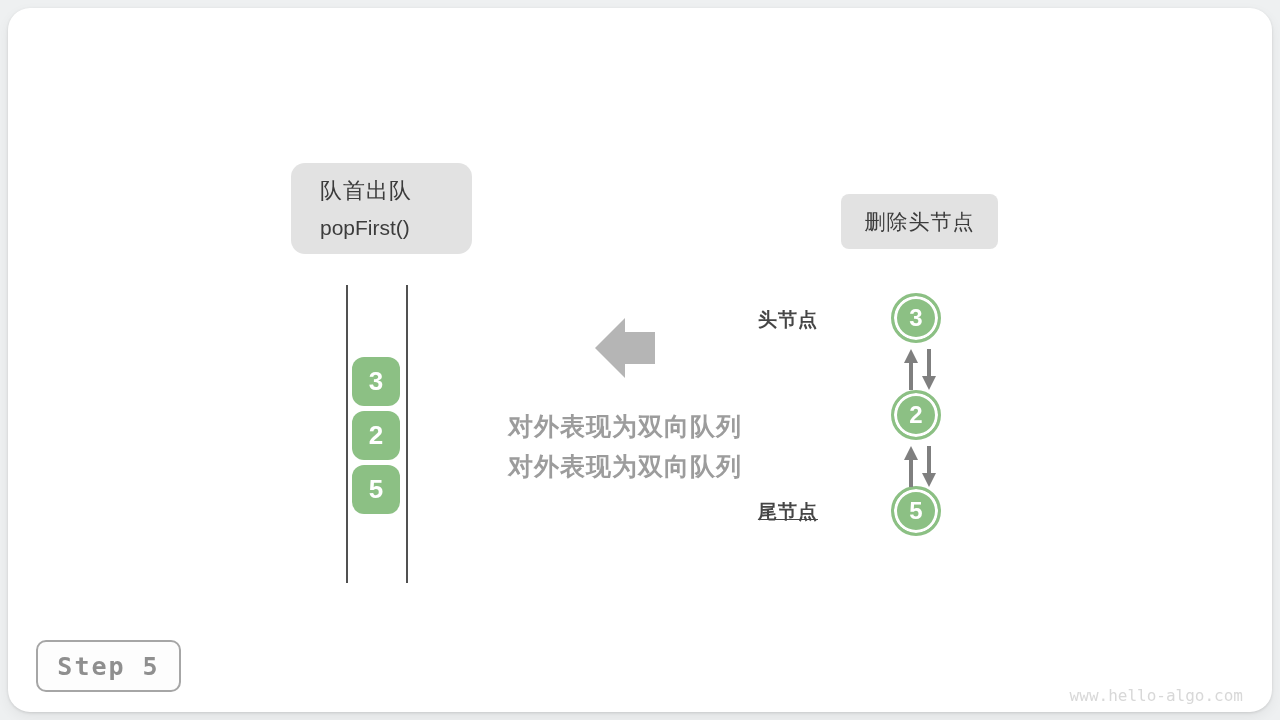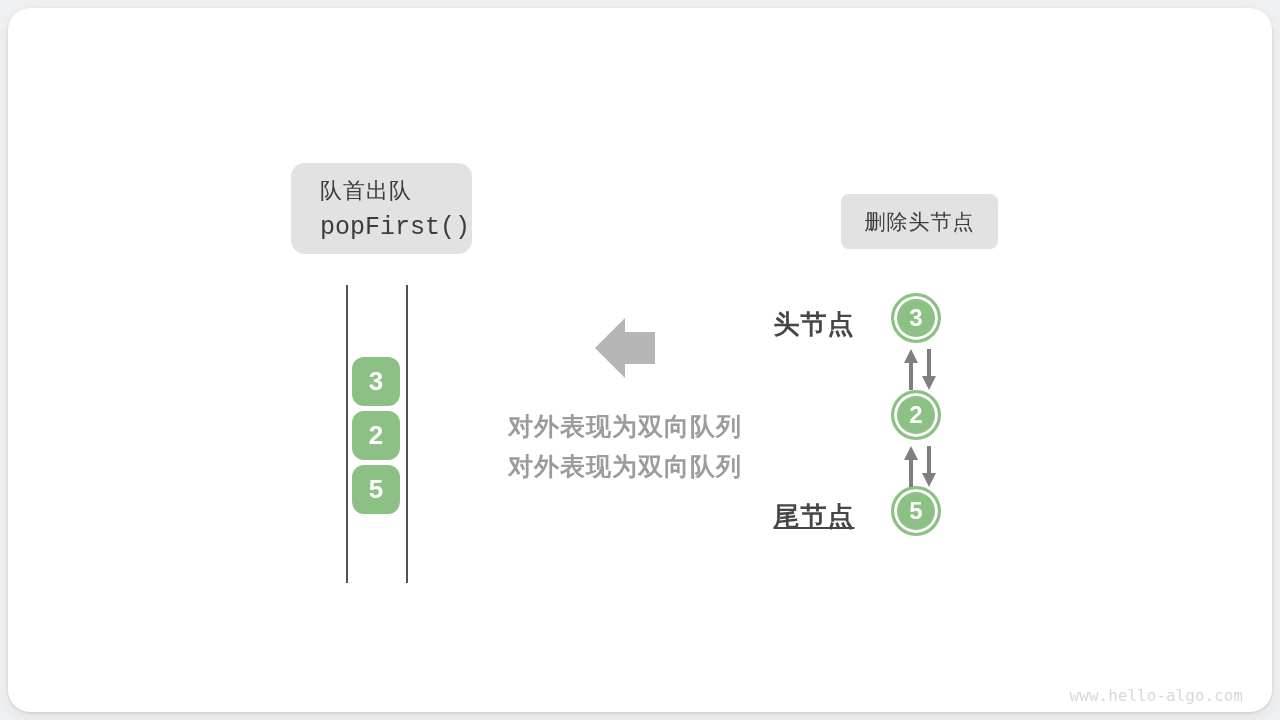--- a/index.html
+++ b/index.html
@@ -19,22 +19,22 @@
 
   
   .op-label {
     position:absolute; left:291px; top:163px; width:181px; height:91px;
     background:#e2e2e2; border-radius:14px;
     display:flex; flex-direction:column; justify-content:center;
     padding-left:29px; color:#3c3c3c;
   }
   .op-label .zh { font-size:22px; line-height:37px; letter-spacing:1px; }
   .op-label .code {
-    font-family:Liberation Mono, monospace;
-    font-size:25px; line-height:37px;
+    font-family:Liberation Sans, sans-serif;
+    font-size:21px; line-height:37px;
   }
 
   
   .action-label {
     position:absolute; left:841px; top:194px; width:157px; height:55px;
     background:#e2e2e2; border-radius:8px;
     display:flex; align-items:center; justify-content:center;
     font-size:21px; color:#3c3c3c; letter-spacing:1px;
   }
 
@@ -73,22 +73,22 @@
   }
   .ll-node.n1 { left:891px; top:293px; }
   .ll-node.n2 { left:891px; top:390px; }
   .ll-node.n5 { left:891px; top:486px; }
 
   .link-arrows { position:absolute; left:900px; }
   .link-arrows.a1 { top:349px; }
   .link-arrows.a2 { top:446px; }
 
   .ll-side-label {
-    position:absolute; left:758px; width:112px; text-align:center;
-    font-size:26px; font-weight:bold; color:#464646; letter-spacing:1px;
+    position:absolute; left:758px; width:112px; text-align:left;
+    font-size:19px; font-weight:bold; color:#464646; letter-spacing:1px;
   }
   .ll-side-label.head { top:307px; }
   .ll-side-label.tail { top:499px;text-decoration:underline; }
 
   
   .step-box {
     position:absolute; left:36px; top:640px; width:145px; height:52px;
     background:#fdfdfd; border:2px solid #a6a6a6; border-radius:10px;
     display:flex; align-items:center; justify-content:center;
     font-family:"DejaVu Sans Mono","Liberation Mono",monospace;
@@ -145,15 +145,18 @@
     <line x1="29" y1="0" x2="29" y2="29" stroke="#7f7f7f" stroke-width="4"></line>
     <polygon points="29,41 22,27 36,27" fill="#7f7f7f"></polygon>
   </svg>
   <svg class="link-arrows a2" width="40" height="41" viewBox="0 0 40 41">
     <line x1="11" y1="41" x2="11" y2="12" stroke="#7f7f7f" stroke-width="4"></line>
     <polygon points="11,0 4,14 18,14" fill="#7f7f7f"></polygon>
     <line x1="29" y1="0" x2="29" y2="29" stroke="#7f7f7f" stroke-width="4"></line>
     <polygon points="29,41 22,27 36,27" fill="#7f7f7f"></polygon>
   </svg>
 
+  <div class="step-box">
+    <span>Step 5</span>
+  </div>
 
   <div class="watermark">www.hello-algo.com</div>
 </div>
 
 </body></html>

